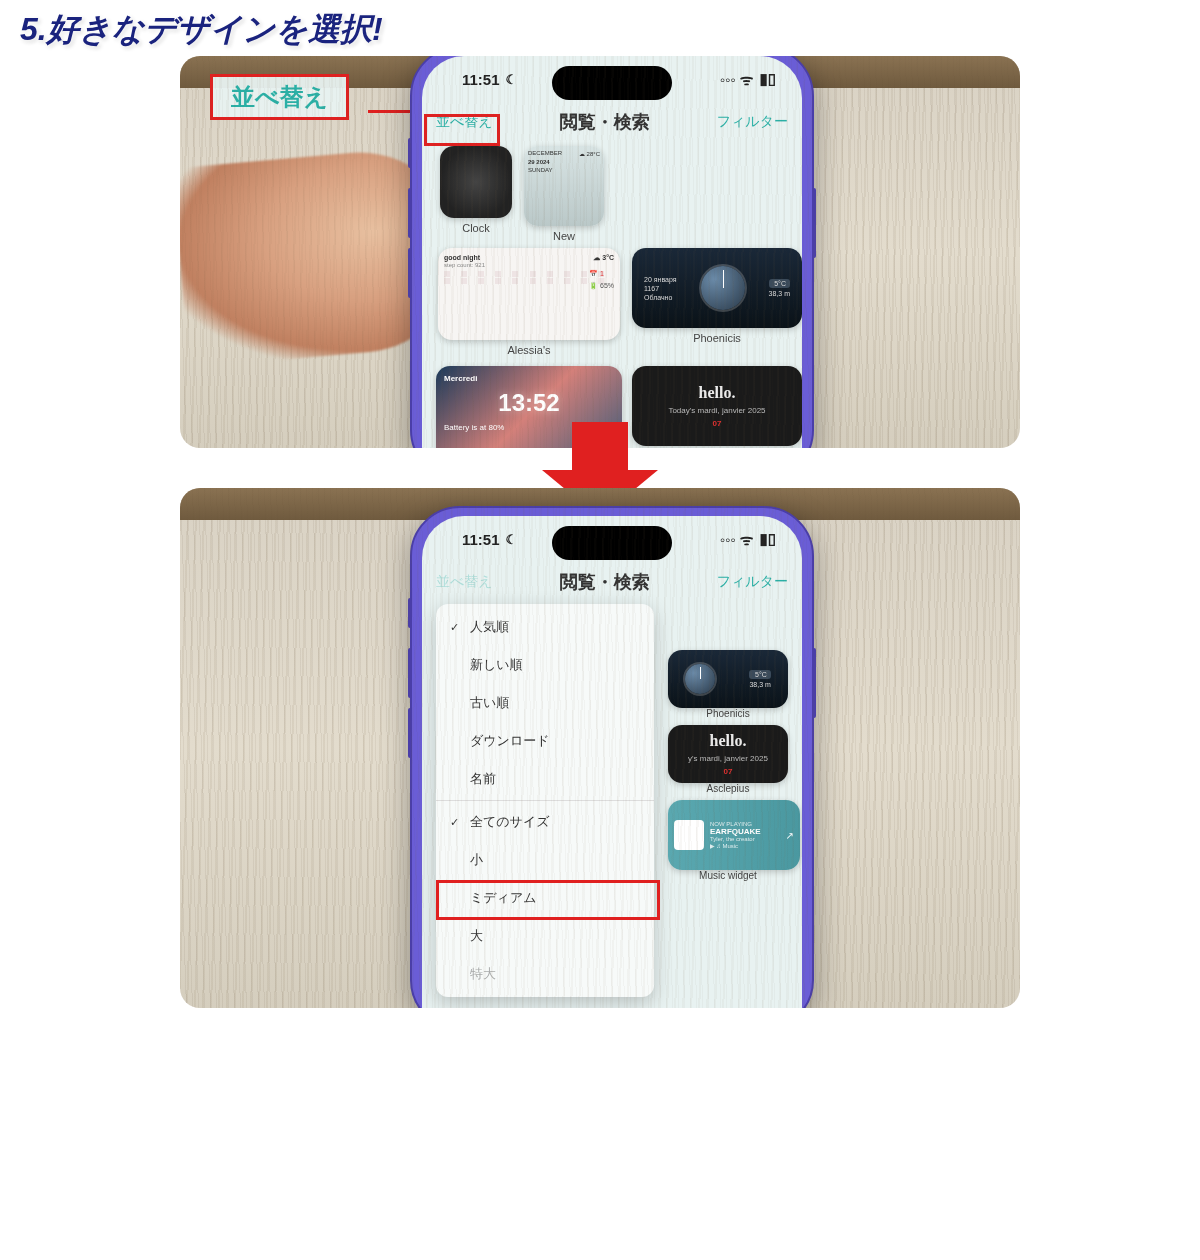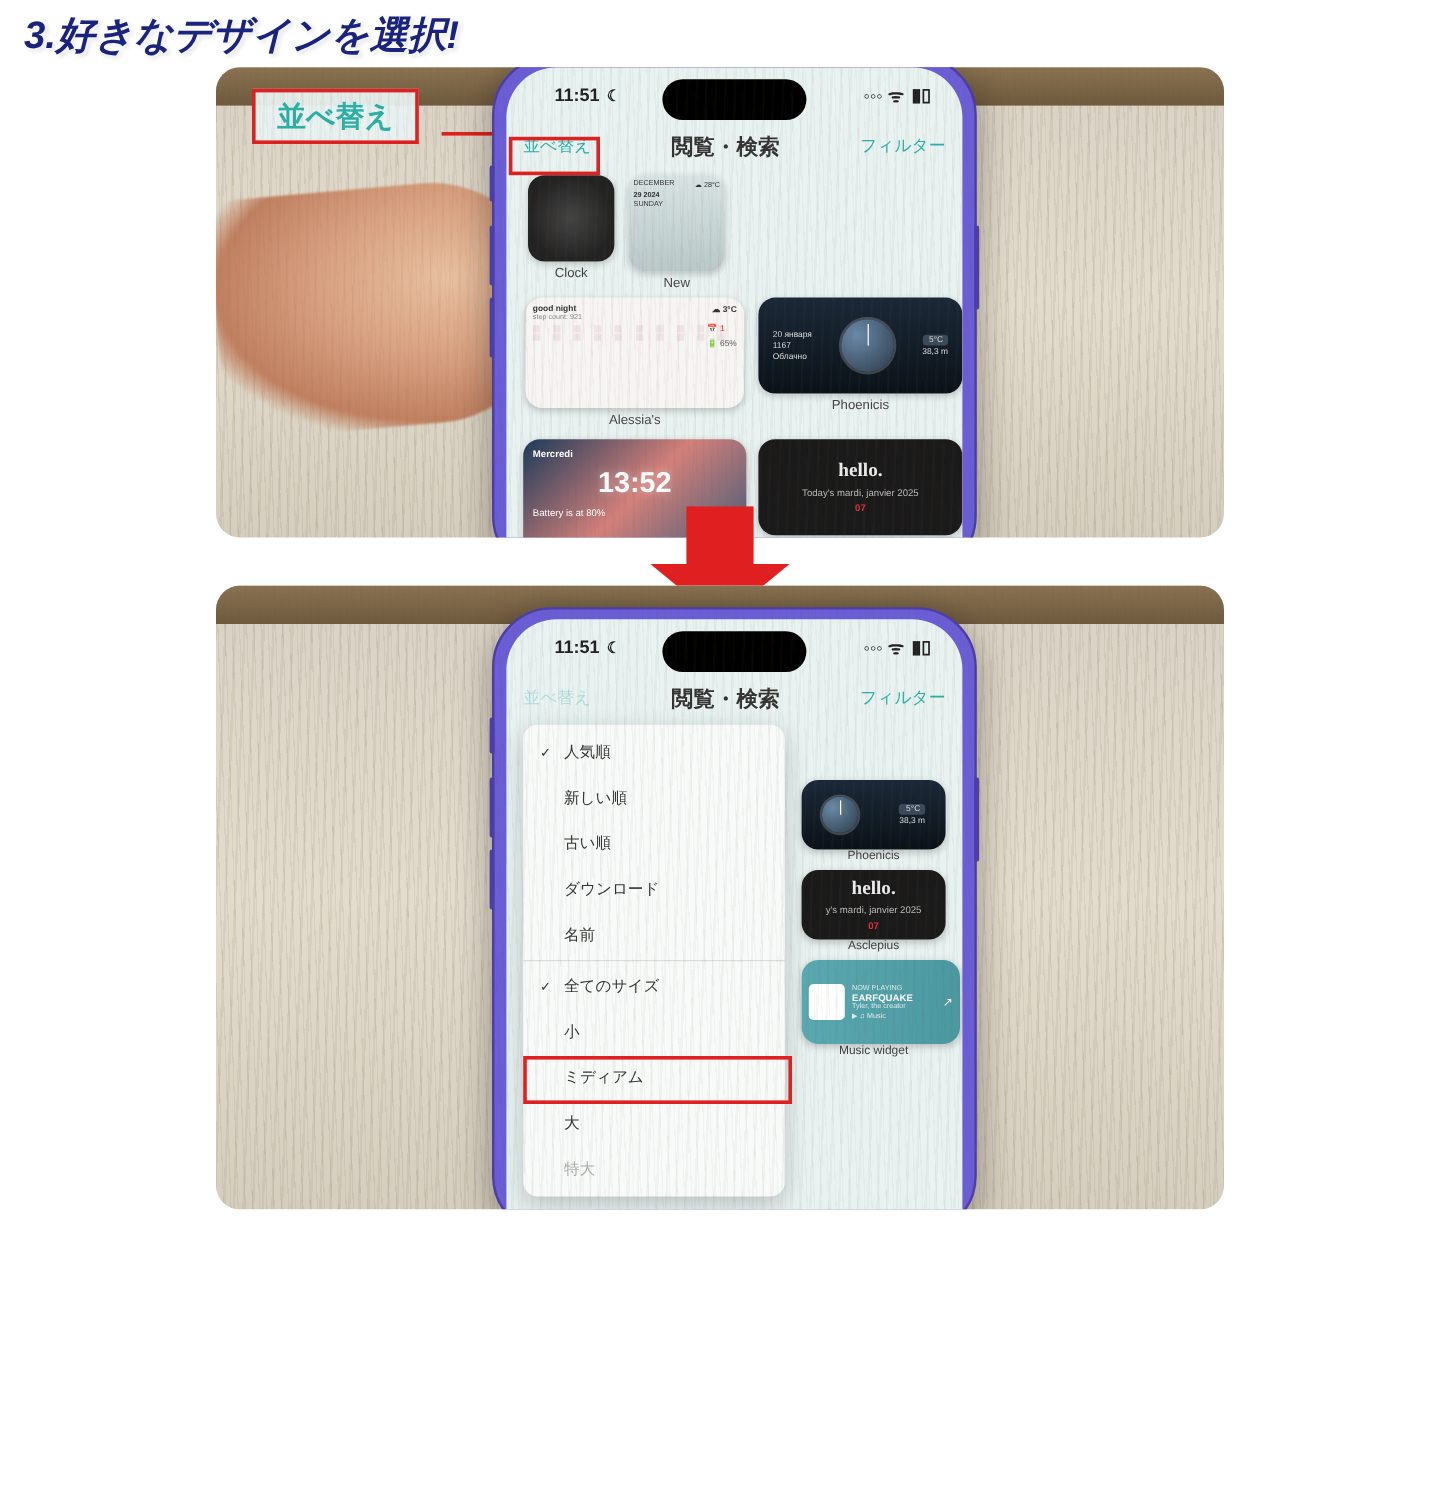--- a/index.html
+++ b/index.html
@@ -69,21 +69,21 @@
 .music .txt{flex:1}
 .music .np{font-size:6px;opacity:.8}
 .music .sg{font-weight:700;font-size:8px}
 .right-col{position:absolute;right:14px;top:134px;width:120px;display:flex;flex-direction:column;gap:6px}
 .right-col .thumb-wide{width:120px;height:58px}
 .right-col .cell-label{text-align:center;font-size:10px;color:#444}
 </style>
 </head>
 <body>
 
-<div class="title">3.好きなデザインを選択!</div>
+<div class="title">5.好きなデザインを選択!</div>
 
 <div class="panel-wrap">
 <div class="panel">
   <div class="wood-edge wood-top"></div>
   <div class="finger"></div>
 
   <div class="callout">並べ替え</div>
   <div class="callout-line"></div>
 
   <div class="phone">

